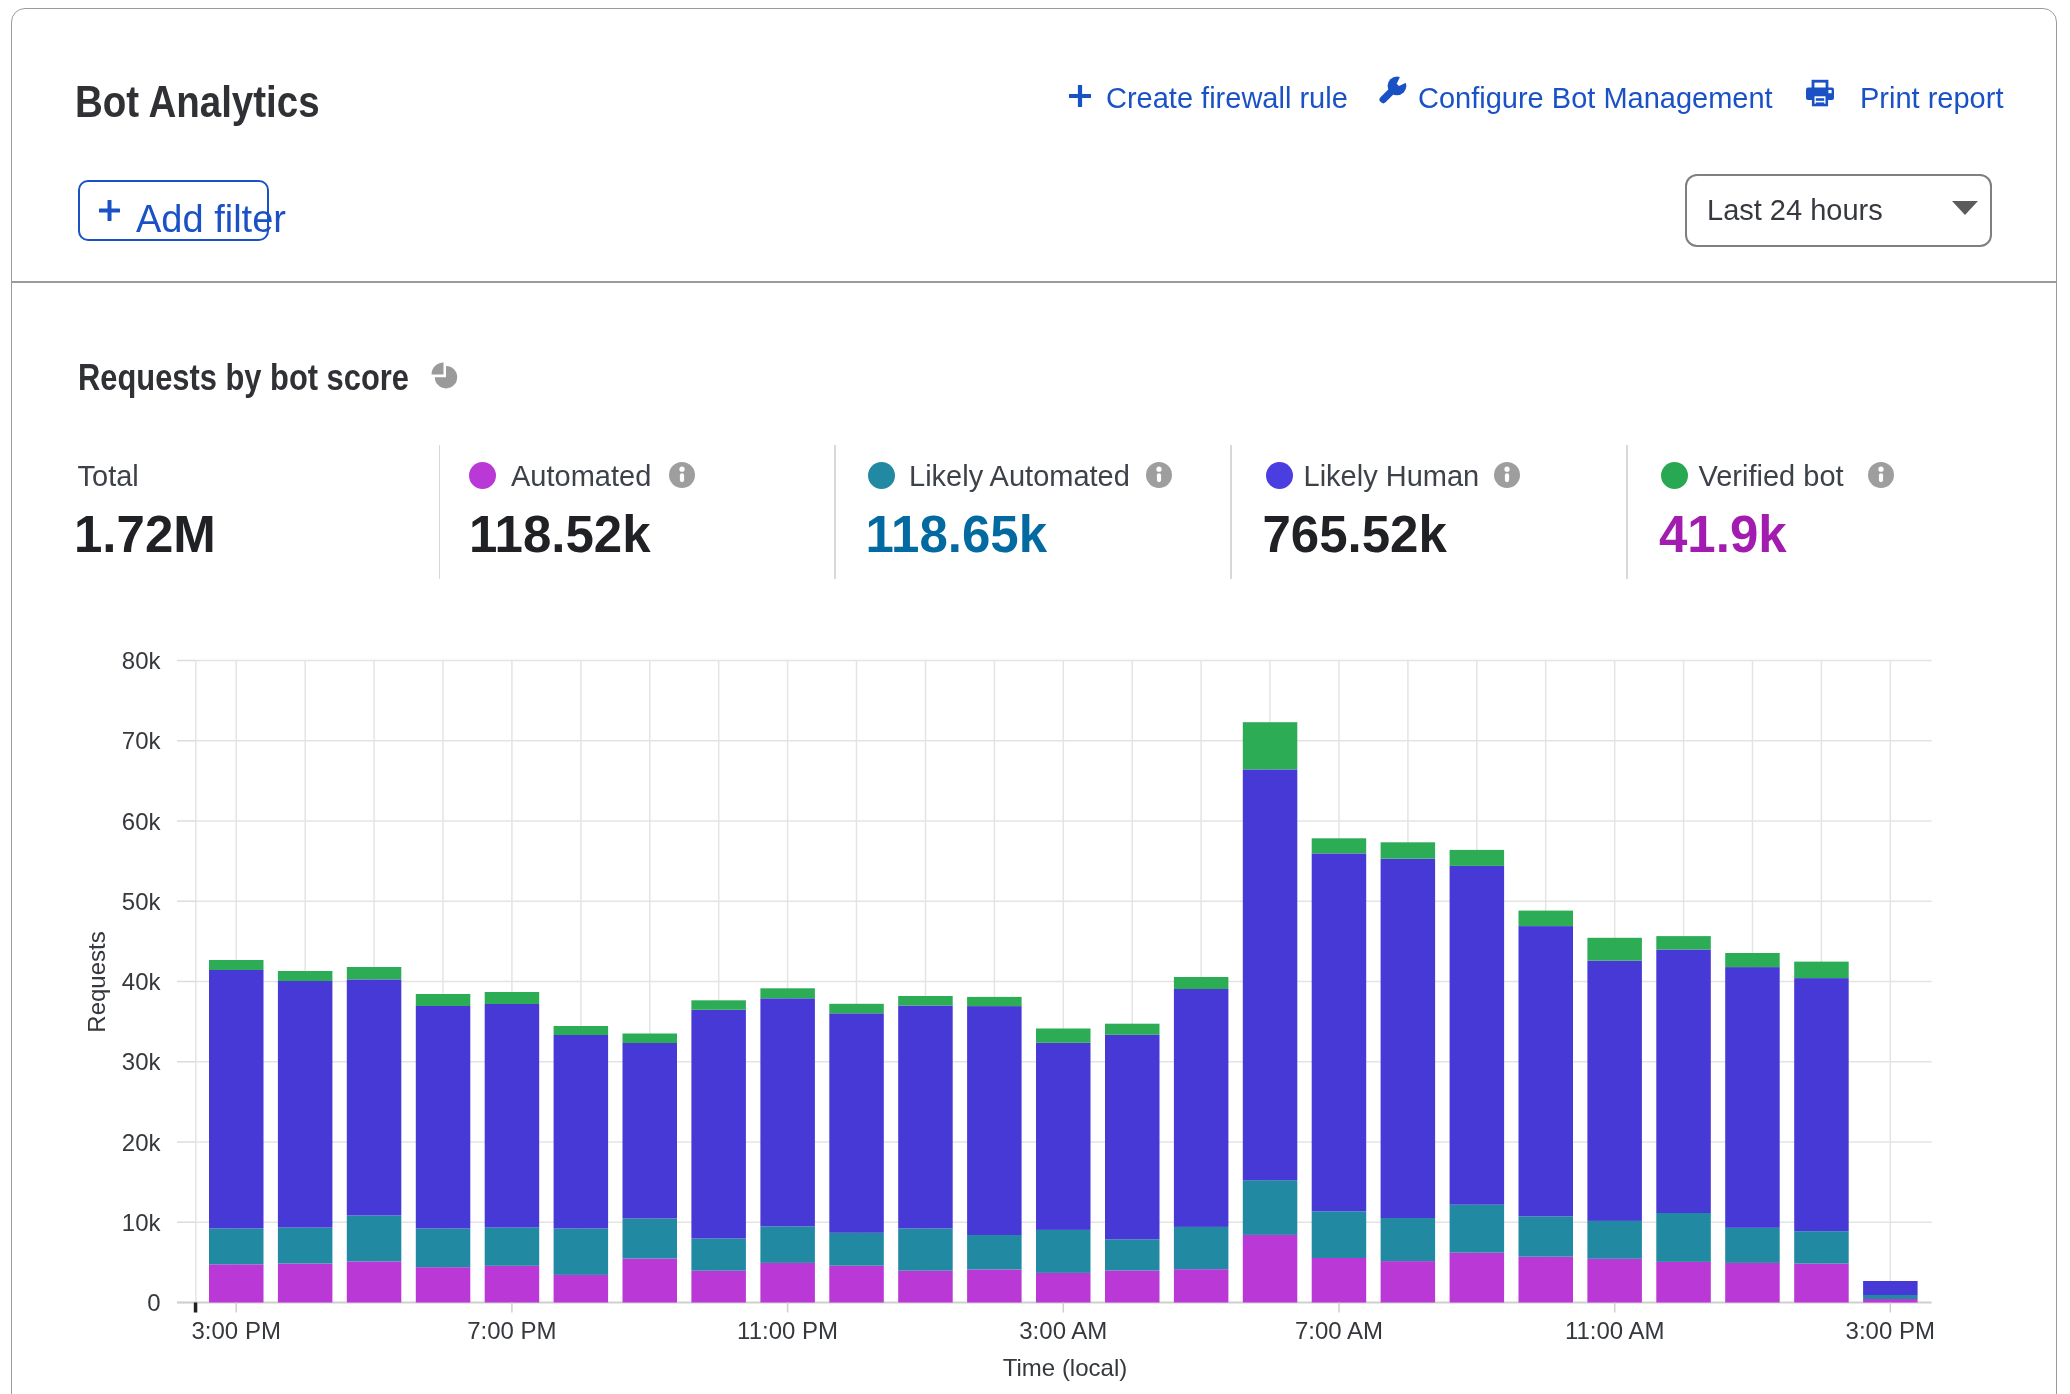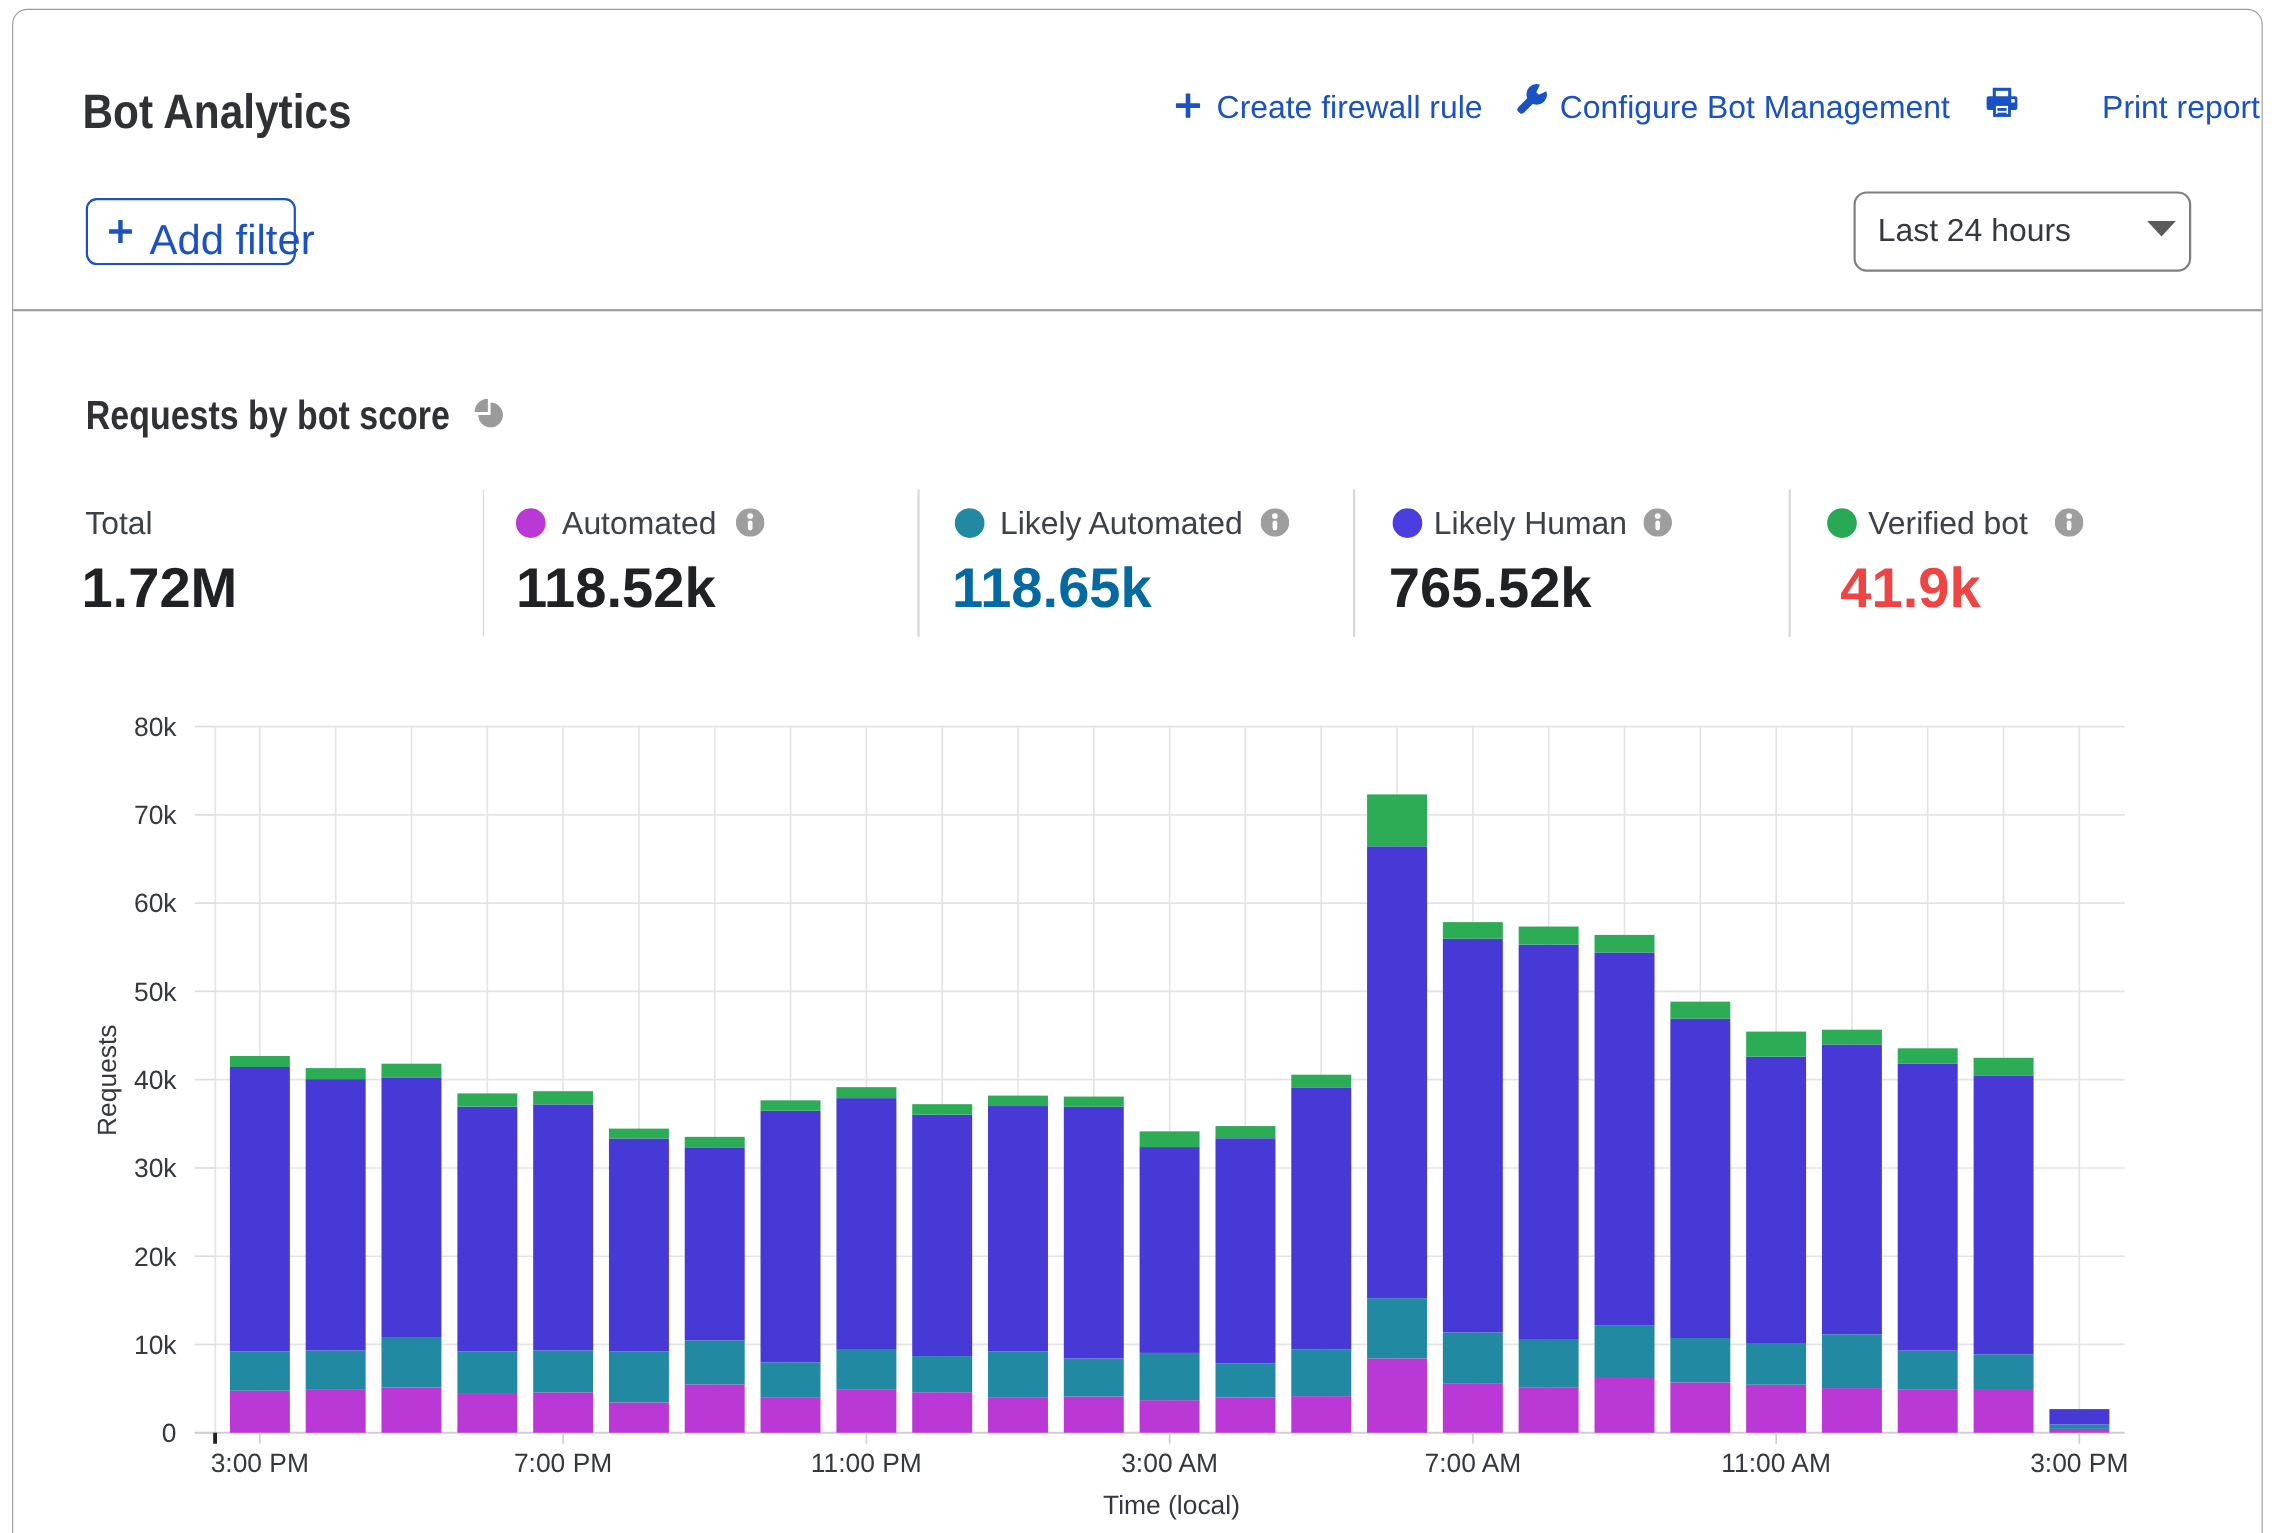--- a/index.html
+++ b/index.html
@@ -31,21 +31,21 @@
 <div class="abs blue" style="left:1418px;top:83.9px;font-size:29px;line-height:1;white-space:nowrap;">Configure Bot Management</div>
 
 <svg class="abs" style="left:1805px;top:79px" width="30" height="28" viewBox="0 0 30 28">
   <rect x="8" y="2.2" width="14" height="9" fill="#fff" stroke="#1a52c5" stroke-width="2.8"></rect>
   <rect x="1" y="8.5" width="28" height="12.5" rx="2" fill="#1a52c5"></rect>
   <rect x="23.4" y="11" width="3.2" height="3.2" fill="#fff"></rect>
   <rect x="8.2" y="16" width="13.6" height="10" fill="#fff" stroke="#1a52c5" stroke-width="2.6"></rect>
   <rect x="10.8" y="19.2" width="8.4" height="2.6" fill="#1a52c5"></rect>
   <rect x="10.8" y="23.4" width="8.4" height="2.6" fill="#1a52c5"></rect>
 </svg>
-<div class="abs blue" style="left:1911px;top:83.9px;font-size:29px;line-height:1;white-space:nowrap;text-align:center;">Print report</div>
+<div class="abs blue" style="left:1860px;top:83.9px;font-size:29px;line-height:1;white-space:nowrap;text-align:center;">Print report</div>
 
 <div class="abs" style="left:78px;top:180px;width:191px;height:61px;border:2px solid #1a52c5;border-radius:10px;"></div>
 <svg class="abs" style="left:99px;top:200px" width="21" height="21" viewBox="0 0 21 21">
     <path d="M10.5 1 V20 M1 10.5 H20" stroke="#1a52c5" stroke-width="4" stroke-linecap="round"></path>
   </svg>
 <div class="abs blue" style="left:136px;top:199.8px;font-size:38px;line-height:1;white-space:nowrap;text-align:center;">Add filter</div>
 
 <div class="abs" style="left:1685px;top:173.5px;width:307px;height:73.5px;border:2px solid #7f7f7f;border-radius:12px;"></div>
 <div class="abs" style="left:1707px;top:195.6px;font-size:29px;line-height:1;color:#36393f;white-space:nowrap;">Last 24 hours</div>
 <div class="abs" style="left:1951.5px;top:200.5px;width:0;height:0;border-left:13px solid transparent;border-right:13px solid transparent;border-top:14px solid #5b5b5b;"></div>
@@ -90,21 +90,21 @@
 <div class="abs" style="left:1262.5px;top:508.9px;font-size:51px;font-weight:bold;color:#202124;line-height:1;white-space:nowrap;text-align:right;">765.52k</div>
 
 <div class="abs" style="left:1626px;top:445px;width:1.6px;height:134px;background:#d8d8d8;"></div>
 <div class="abs" style="left:1660.5px;top:461.5px;width:27px;height:27px;border-radius:50%;background:#28a853;"></div>
 <div class="abs" style="left:1698.5px;top:461.8px;font-size:29px;color:#3d4148;line-height:1;white-space:nowrap;">Verified bot</div>
 <svg class="abs" style="left:1868px;top:461.5px" width="26" height="26" viewBox="0 0 26 26">
     <circle cx="13" cy="13" r="13" fill="#9e9e9e"></circle>
     <circle cx="13" cy="7.2" r="2.6" fill="#fff"></circle>
     <rect x="10.9" y="11.2" width="4.2" height="9" rx="2.1" fill="#fff"></rect>
   </svg>
-<div class="abs" style="left:1659px;top:508.9px;font-size:51px;font-weight:bold;color:#ef4444;line-height:1;white-space:nowrap;margin-left:14px;">41.9k</div>
+<div class="abs" style="left:1659px;top:508.9px;font-size:51px;font-weight:bold;color:#a21caf;line-height:1;white-space:nowrap;">41.9k</div>
 
 <svg style="position:absolute;left:0;top:0" width="2070" height="1394" viewBox="0 0 2070 1394">
 <line x1="195.8" y1="660.5" x2="195.8" y2="1302.5" stroke="#e4e4e4" stroke-width="1.5"></line>
 <line x1="236.2" y1="660.5" x2="236.2" y2="1302.5" stroke="#e4e4e4" stroke-width="1.5"></line>
 <line x1="305.2" y1="660.5" x2="305.2" y2="1302.5" stroke="#e4e4e4" stroke-width="1.5"></line>
 <line x1="374.1" y1="660.5" x2="374.1" y2="1302.5" stroke="#e4e4e4" stroke-width="1.5"></line>
 <line x1="443.0" y1="660.5" x2="443.0" y2="1302.5" stroke="#e4e4e4" stroke-width="1.5"></line>
 <line x1="511.9" y1="660.5" x2="511.9" y2="1302.5" stroke="#e4e4e4" stroke-width="1.5"></line>
 <line x1="580.9" y1="660.5" x2="580.9" y2="1302.5" stroke="#e4e4e4" stroke-width="1.5"></line>
 <line x1="649.8" y1="660.5" x2="649.8" y2="1302.5" stroke="#e4e4e4" stroke-width="1.5"></line>

